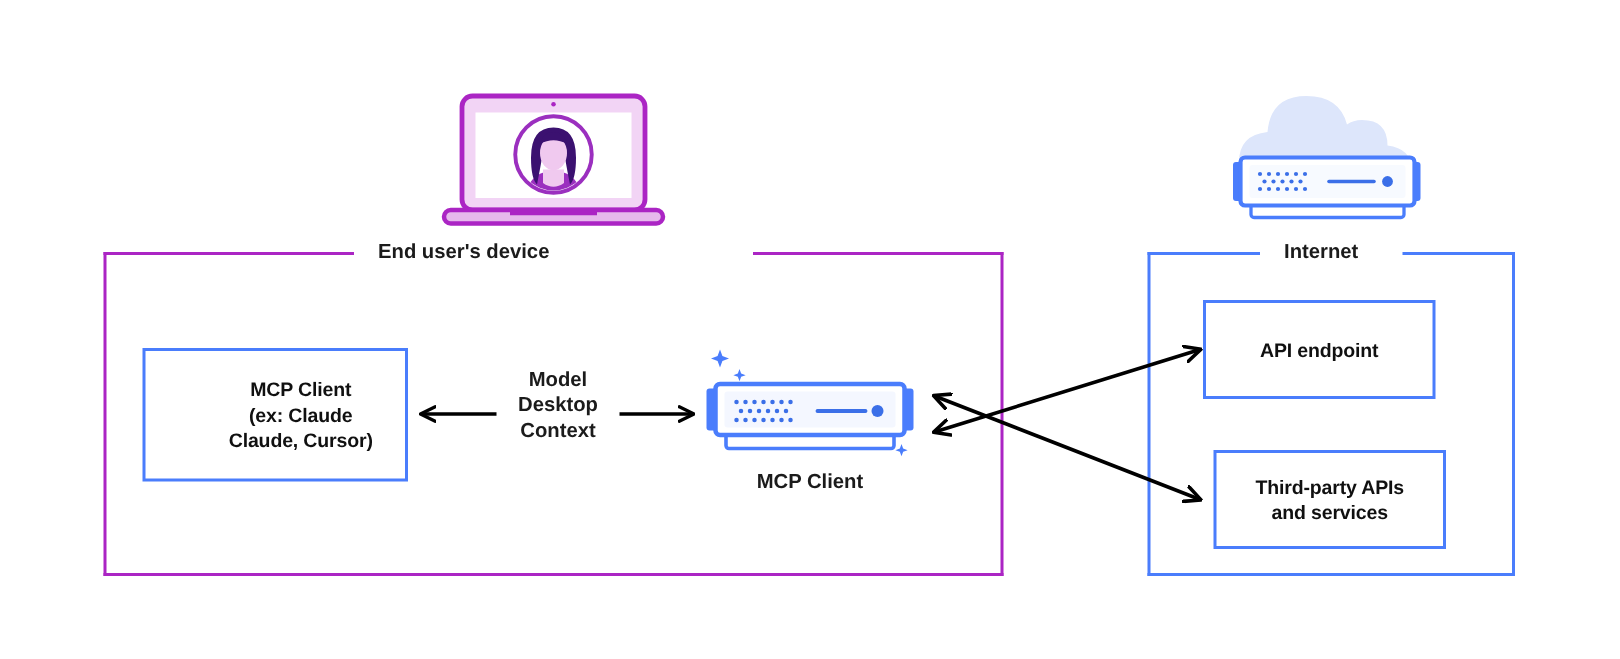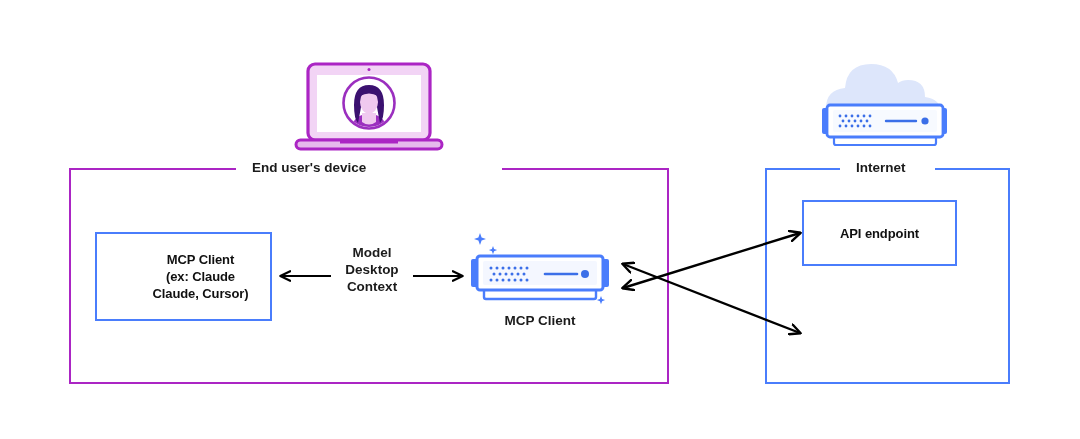--- a/index.html
+++ b/index.html
@@ -153,20 +153,26 @@
       <div>Claude, Cursor)</div>
     </div>
   </div>
 
   <div class="node-box" style="left:802px; top:200px; width:155px; height:66px;">
     <div>
       <div>API endpoint</div>
     </div>
   </div>
 
+  <div class="node-box" style="left:809px; top:300px; width:155px; height:66px;">
+    <div>
+      <div>Third-party APIs</div>
+      <div>and services</div>
+    </div>
+  </div>
 
   <svg class="overlay" viewBox="0 0 1080 439" aria-hidden="true">
     <g>
 
       <rect x="471" y="259" width="8" height="28" rx="2" fill="#4a7dfc"></rect>
       <rect x="601" y="259" width="8" height="28" rx="2" fill="#4a7dfc"></rect>
 
       <rect x="484" y="288" width="112" height="11" rx="2" fill="#ffffff" stroke="#4a7dfc" stroke-width="2.4"></rect>
 
       <rect x="477" y="256" width="126" height="34" rx="3" fill="#ffffff" stroke="#4a7dfc" stroke-width="3"></rect>

